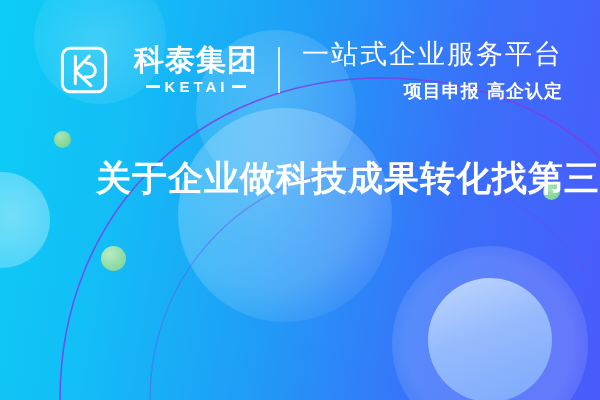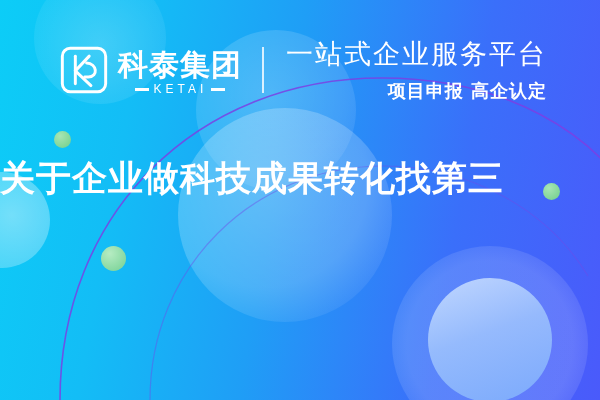--- a/index.html
+++ b/index.html
@@ -115,21 +115,22 @@
   .header {
     position: absolute;
     left: 58px;
     top: 36px;
     display: flex;
     align-items: center;
     height: 68px;
   }
   .logo-lockup {
     display: flex;
-    align-items: flex-end;
+    align-items: flex-start;
+    gap: 16px;
   }
   .logo-mark {
     width: 52px;
     height: 52px;
     flex: 0 0 auto;
   }
   .logo-words {
     margin-left: 8px;
     display: flex;
     flex-direction: column;
@@ -151,22 +152,22 @@
     width: 100%;
     justify-content: center;
   }
   .logo-en-dash {
     width: 14px;
     height: 3px;
     background: #ffffff;
     flex: 0 0 auto;
   }
   .logo-en {
-    font-size: 12px;
-    font-weight: normal;
+    font-size: 15px;
+    font-weight: bold;
     color: #ffffff;
     letter-spacing: 4px;
     margin: 0 4px 0 5px;
     white-space: nowrap;
     font-family: "Liberation Sans", sans-serif;
   }
   .divider {
     width: 2px;
     height: 46px;
     background: rgba(255,255,255,0.80);
@@ -197,21 +198,21 @@
     white-space: nowrap;
     font-family: "DejaVu Sans", "Liberation Sans", sans-serif;
   }
 
   
   .headline {
     position: absolute;
     left: 0;
     top: 148px;
     width: 600px;
-    text-align: left;
+    text-align: right;
   }
   .headline-line {
     font-size: 35px;
     font-weight: bold;
     color: #ffffff;
     line-height: 60px;
     letter-spacing: 1px;
     white-space: nowrap;
     font-family: "DejaVu Sans", "Liberation Sans", sans-serif;
   }

